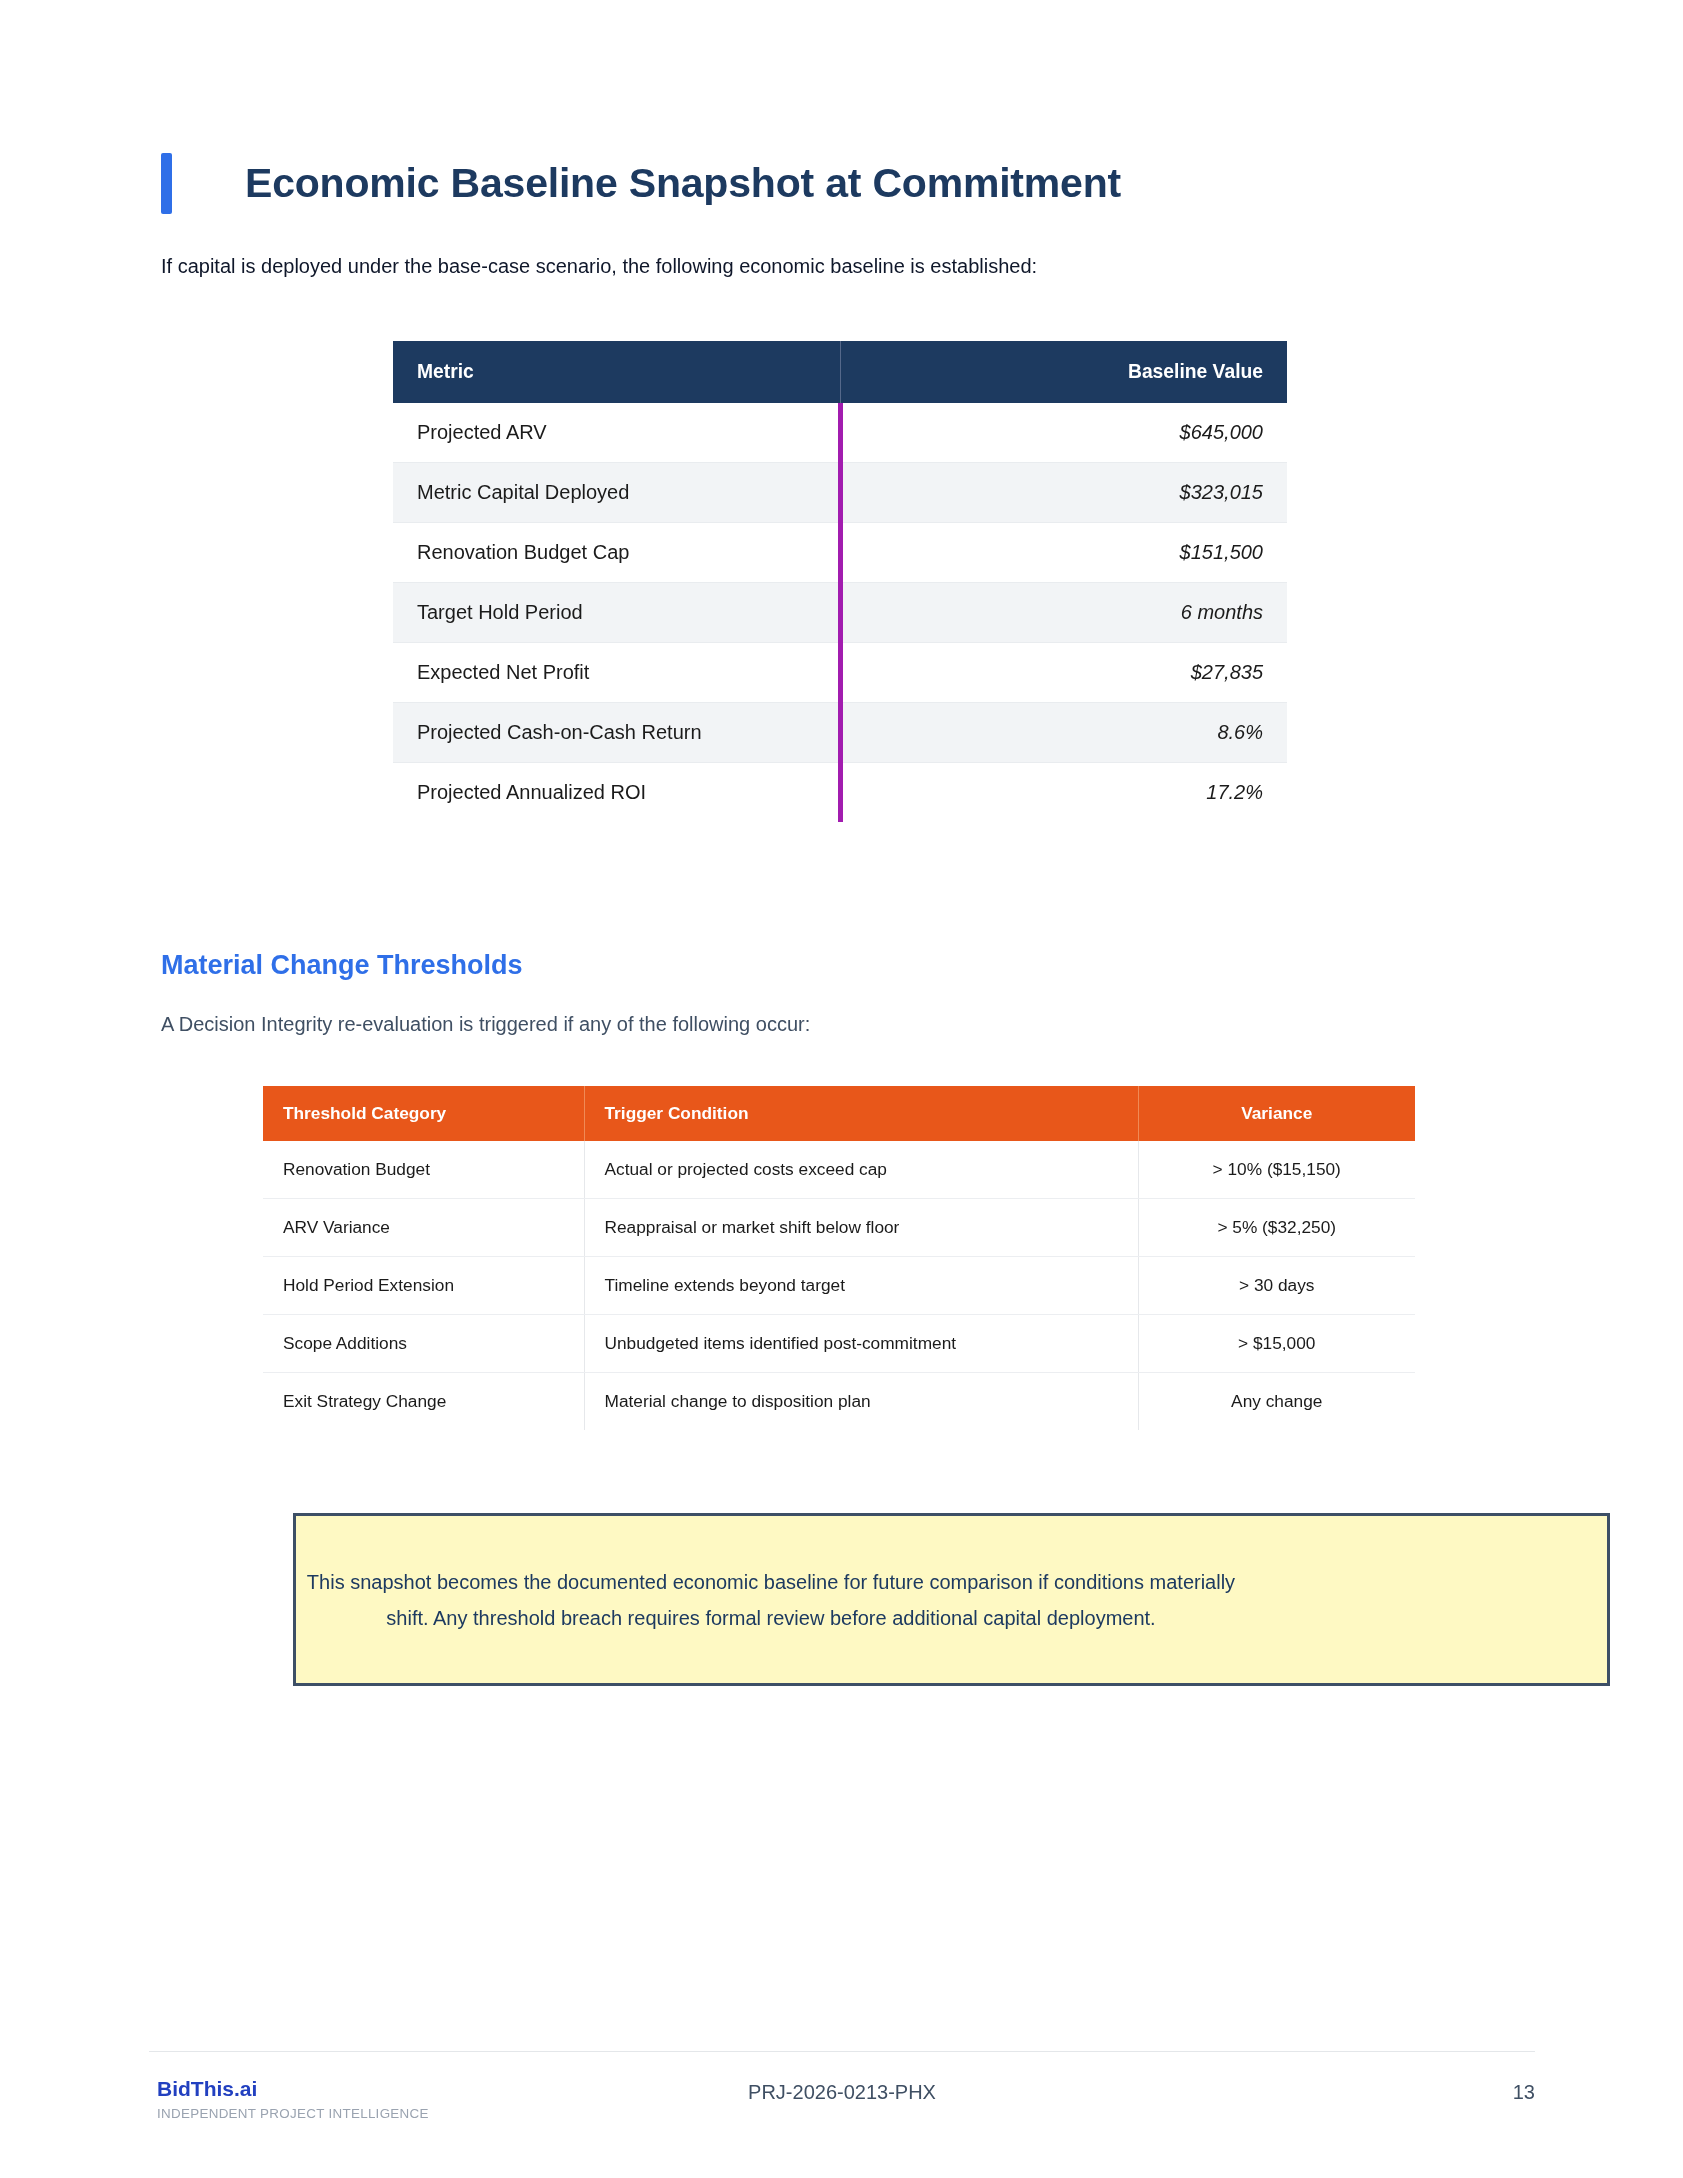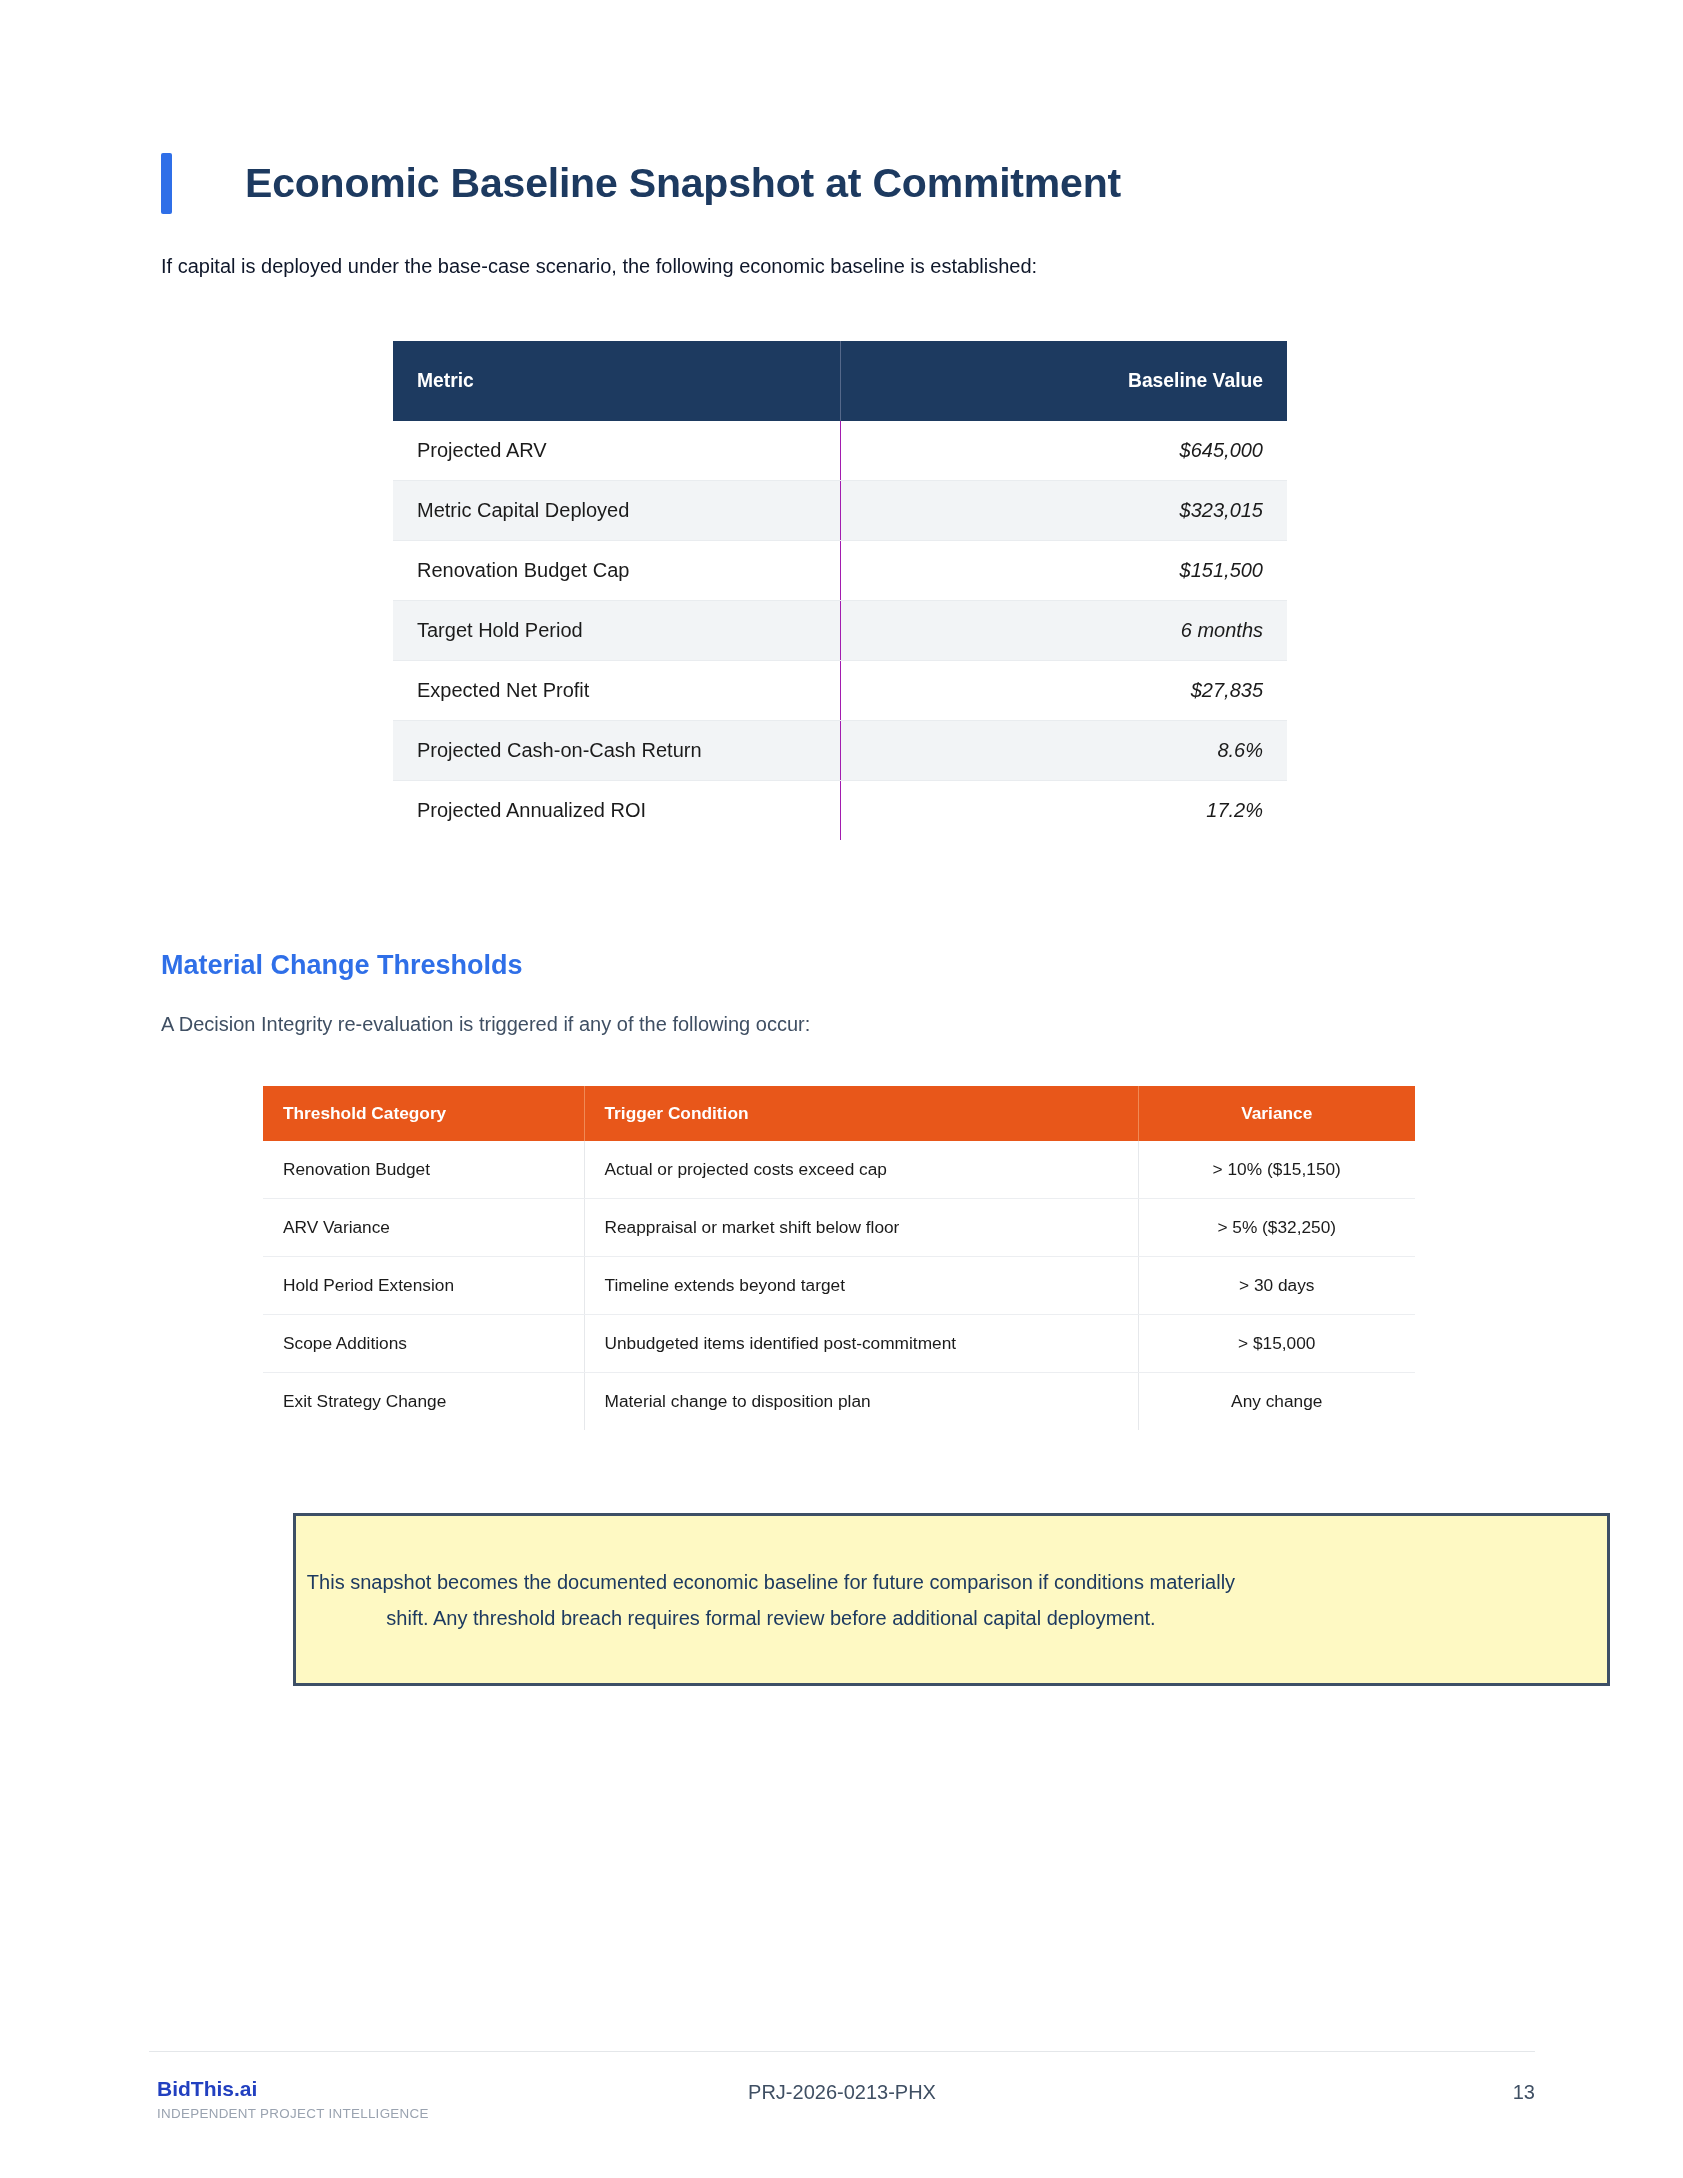--- a/index.html
+++ b/index.html
@@ -64,34 +64,34 @@
     top: 341px;
     width: 894px;
     border-collapse: collapse;
     table-layout: fixed;
   }
   .baseline-table th {
     background: #1d3a60;
     color: #ffffff;
     font-size: 19.3px;
     font-weight: bold;
-    padding: 29px 24px;
+    padding: 20px 24px;
     text-align: left;
     border-right: 1px solid #55688a;
   }
   .baseline-table th:last-child {
     border-right: none;
     text-align: right;
   }
   .baseline-table td {
     font-size: 20px;
     color: #1b1b1b;
     padding: 18px 24px;
     background: #ffffff;
-    border-right: 1px solid #a21caf;
+    border-right: 5px solid #a21caf;
     border-bottom: 1px solid #e9ecef;
   }
   .baseline-table td:last-child {
     border-right: none;
     text-align: right;
     font-style: italic;
   }
   .baseline-table tbody tr:nth-child(even) td {
     background: #f2f4f6;
   }

